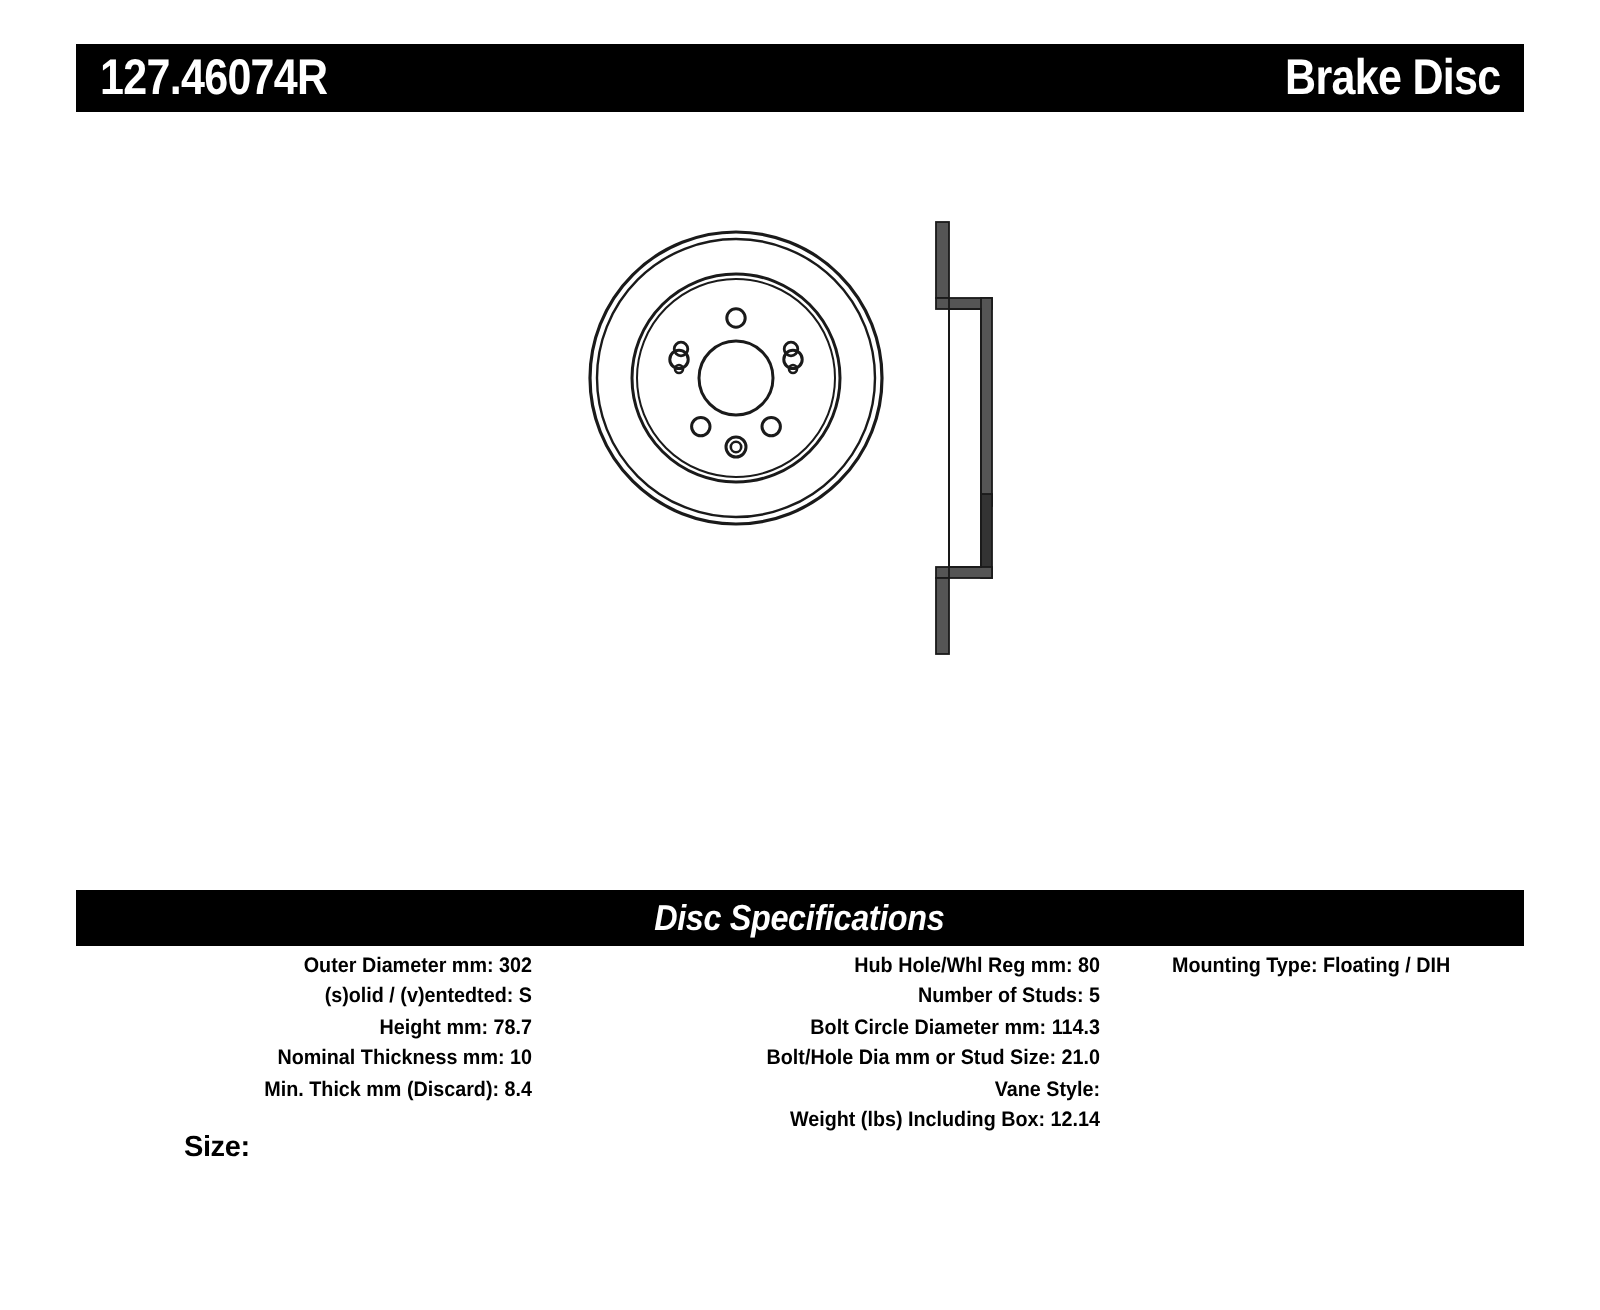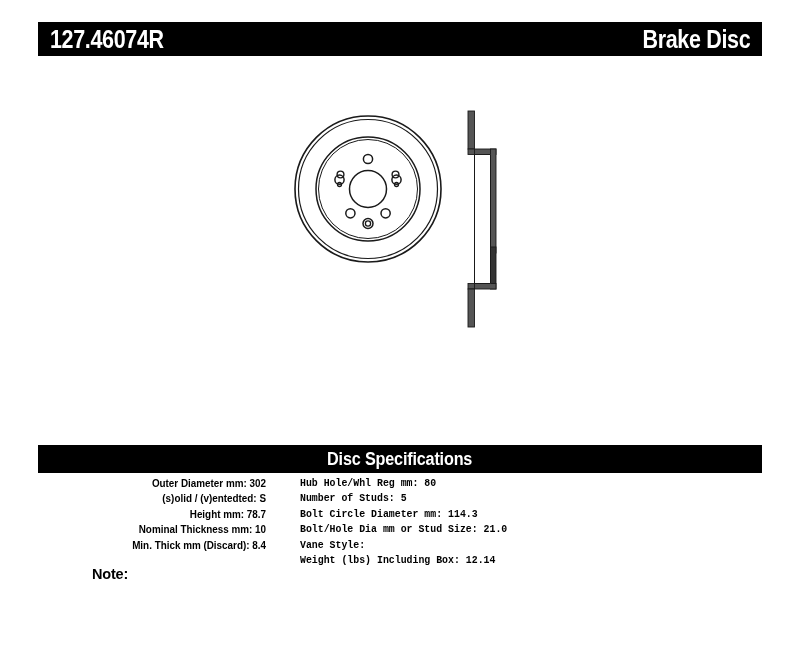--- a/index.html
+++ b/index.html
@@ -65,20 +65,21 @@
   .spec-title-bar {
     position: absolute;
     left: 38px;
     top: 445px;
     width: 724px;
     height: 28px;
     background: #000000;
     display: flex;
     align-items: center;
     justify-content: center;
+    font-style: italic;
   }
   .spec-title-text {
     color: #ffffff;
     font-size: 18px;
     font-weight: bold;
     letter-spacing: -0.2px;
     transform: scaleX(0.9);
     white-space: nowrap;
   }
 
@@ -94,22 +95,22 @@
   .spec-col {
     box-sizing: border-box;
   }
   .spec-col-left {
     width: 246px;
     text-align: right;
     padding-right: 18px;
   }
   .spec-col-mid {
     width: 280px;
+    text-align: right;
     padding-right: 14px;
-    font-family: Liberation Mono, monospace;
   }
   .spec-col-right {
     width: 198px;
     text-align: left;
     padding-left: 22px;
   }
   .spec-row {
     font-size: 10.5px;
     font-weight: bold;
     line-height: 15.4px;
@@ -253,18 +254,24 @@
     <div class="spec-row">
       <span class="spec-label">Vane Style:</span>
       <span class="spec-value"></span>
     </div>
     <div class="spec-row">
       <span class="spec-label">Weight (lbs) Including Box:</span>
       <span class="spec-value">12.14</span>
     </div>
   </div>
 
+  <div class="spec-col spec-col-right">
+    <div class="spec-row">
+      <span class="spec-label">Mounting Type:</span>
+      <span class="spec-value">Floating / DIH</span>
+    </div>
+  </div>
 </div>
 
 <div class="note-block">
-  <span class="note-label">Note:</span>
+  <span class="note-label">Size:</span>
   <span class="note-value"></span>
 </div>
 
 </body></html>

